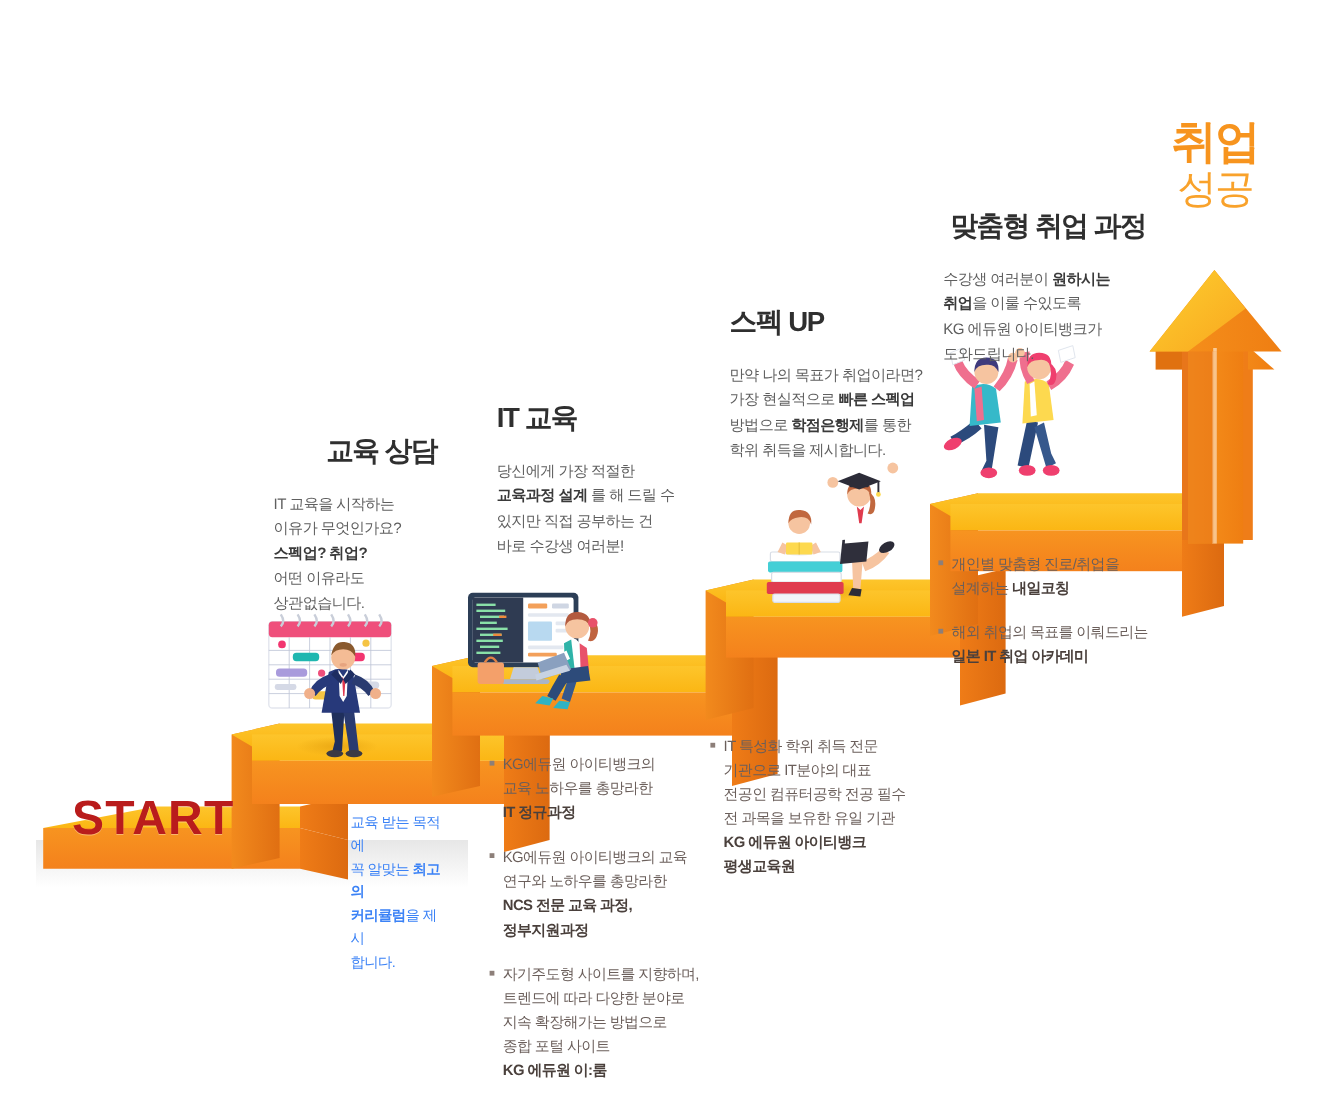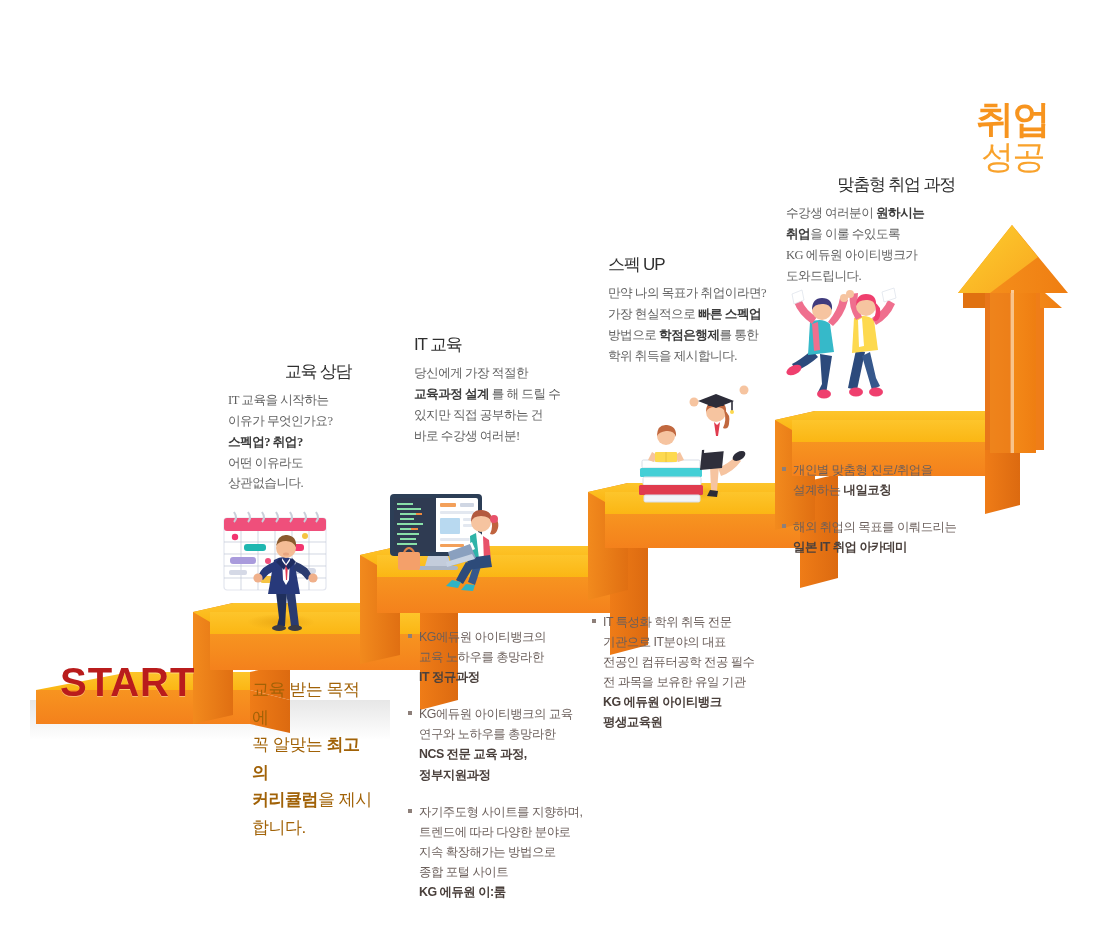--- a/index.html
+++ b/index.html
@@ -53,26 +53,26 @@
   .goal-label {
     position: absolute; left: 976px; top: 100px; z-index: 35;
     text-align: center; line-height: 1.0; letter-spacing: -1.5px;
   }
   .goal-top { font-size: 38px; font-weight: bold; color: #f7941e; display: block; }
   .goal-bottom { font-size: 33px; font-weight: normal; color: #f9a22b; display: block; margin-top: 2px; }
 
   
   .step-head { position: absolute; z-index: 30; }
   .step-title {
-    font-size: 17px; font-weight: normal; color: #2f2f2f;
+    font-size: 23px; font-weight: bold; color: #2f2f2f;
     letter-spacing: -1.2px; line-height: 1.2; white-space: nowrap;
   }
   .step-desc {
-    margin-top: 8px; font-size: 12.6px; line-height: 1.65;
-    color: #5f5f5f; letter-spacing: -0.5px; font-family: Liberation Serif, serif;
+    margin-top: 20px; font-size: 12.6px; line-height: 1.65;
+    color: #5f5f5f; letter-spacing: -0.5px;
   }
   .step-desc b { color: #3a3a3a; font-weight: bold; }
 
   .step-head.right-align { text-align: right; }
   .step-head.right-align .step-desc { text-align: left; }
 
   
   .bullets { position: absolute; z-index: 30; }
   .bullet {
     position: relative; padding-left: 11px; margin-bottom: 17px;
@@ -218,21 +218,21 @@
     <div class="step-desc">
       <span>IT 교육을 시작하는</span><br>
       <span>이유가 무엇인가요?</span><br>
       <b>스펙업? 취업?</b><br>
       <span>어떤 이유라도</span><br>
       <span>상관없습니다.</span>
     </div>
   </div>
 
   <div class="bullets" style="left:252px; top:676px; width:120px;">
-    <div style="font-size:17px; line-height:1.62; color:#a16207; letter-spacing:-0.5px;">
+    <div style="font-size:12px; line-height:1.62; color:#3b82f6; letter-spacing:-0.5px;margin-left:40px;">
       <span>교육 받는 목적에</span><br>
       <span>꼭 알맞는 </span><b>최고의</b><br>
       <b>커리큘럼</b><span>을 제시</span><br>
       <span>합니다.</span>
     </div>
   </div>
 
   <div class="step-head" style="left:414px; top:335px; width:200px;">
     <div class="step-title">IT 교육</div>
     <div class="step-desc">

